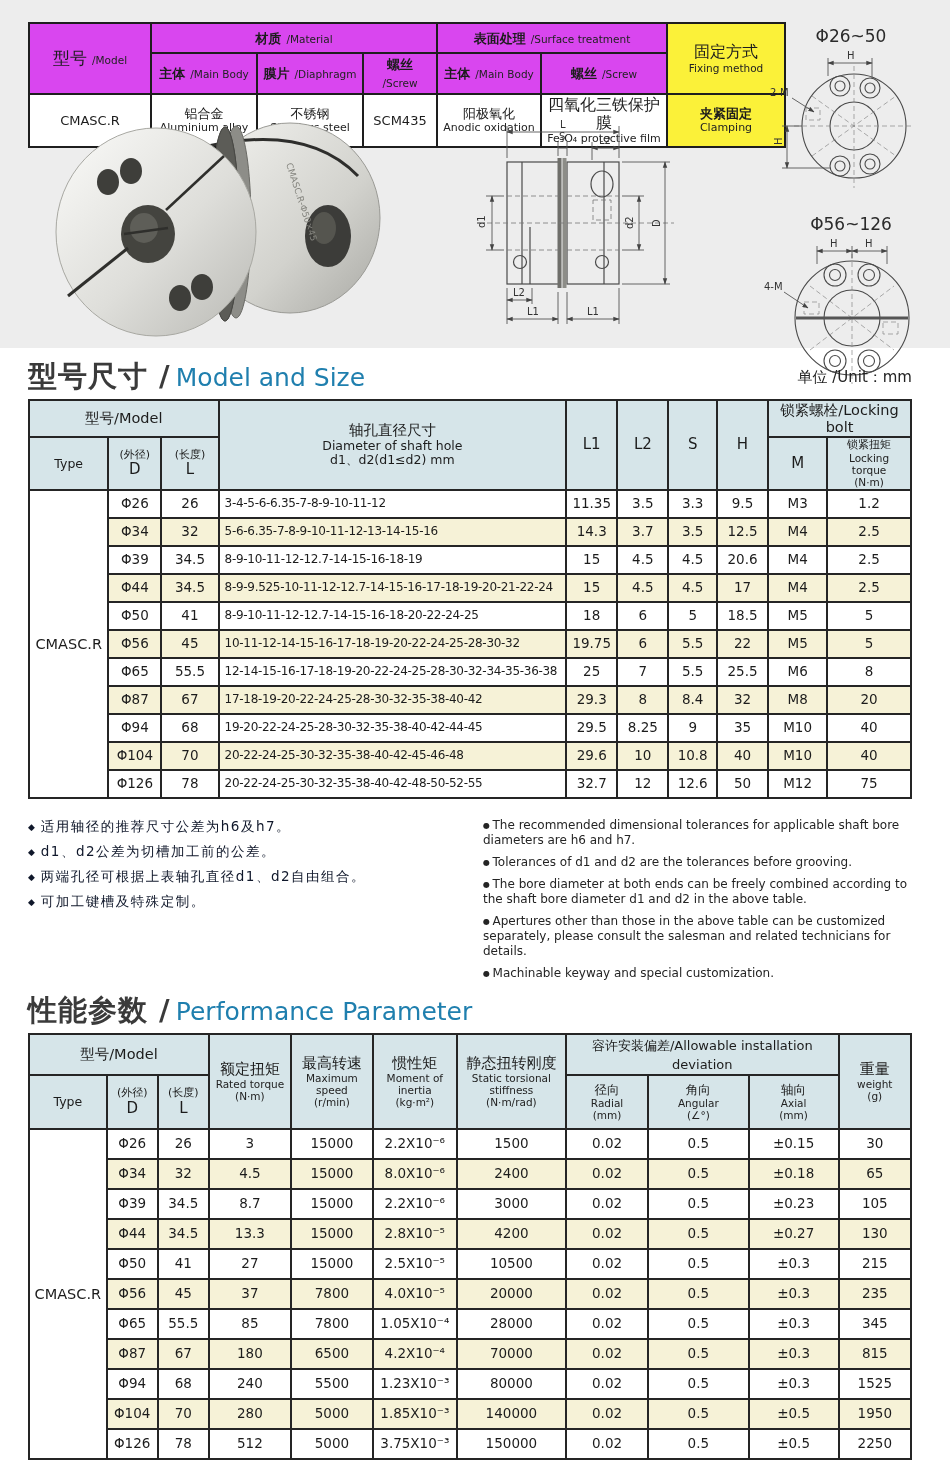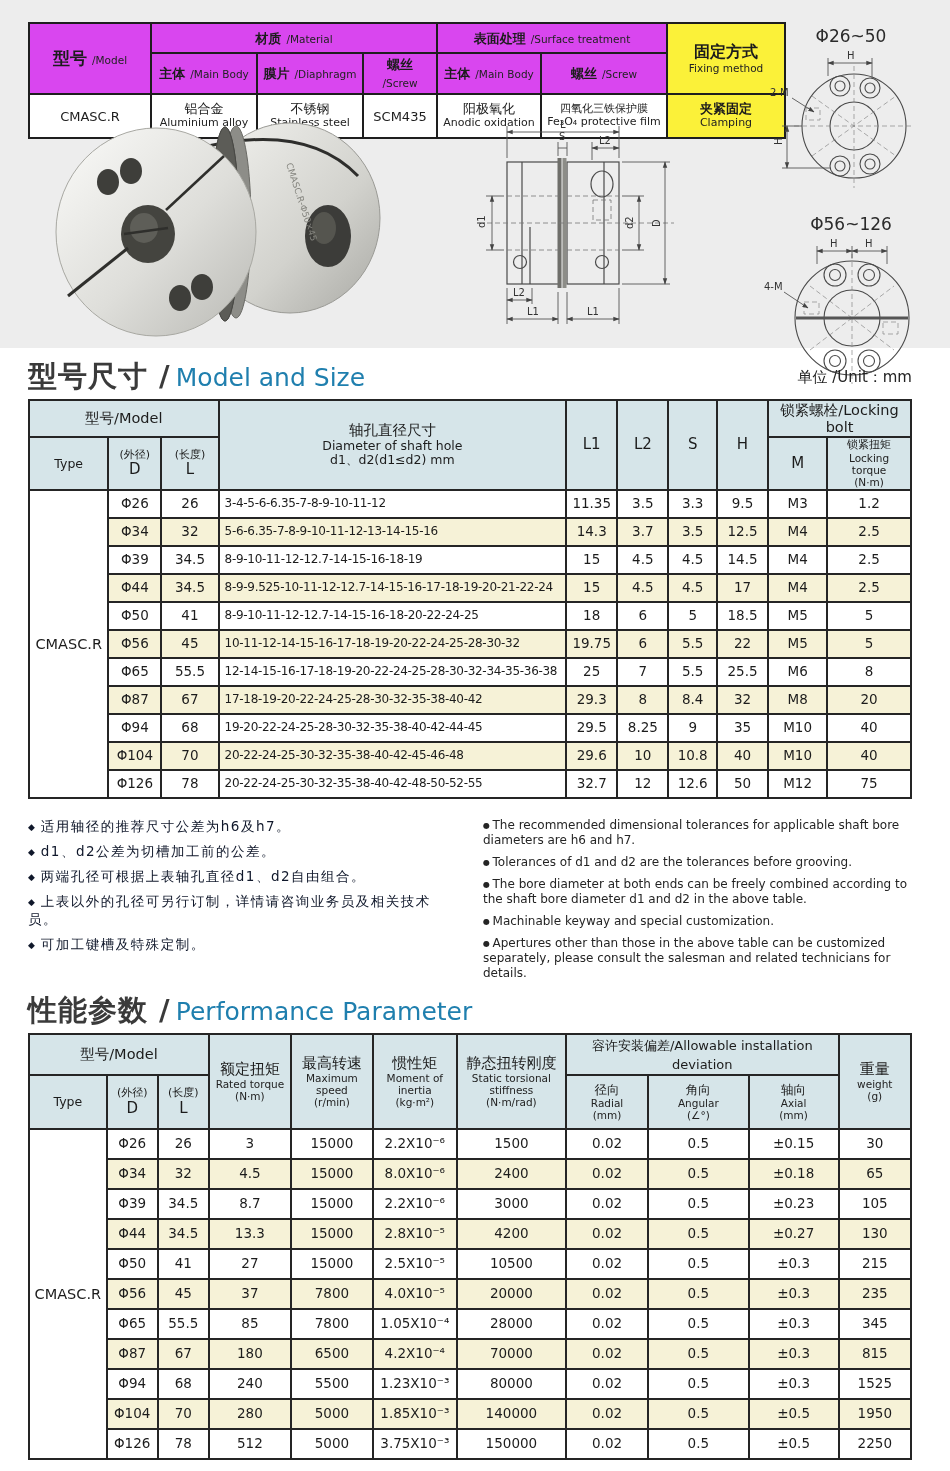--- a/index.html
+++ b/index.html
@@ -6,21 +6,21 @@
   html,body { margin:0; padding:0; background:#fff; }
   body { font-family:"DejaVu Sans","Liberation Sans",sans-serif; color:#1c1c1c; }
   .page { position:relative; width:950px; min-height:1471px; background:#fff; overflow:hidden; }
 
   
   .top-area { position:absolute; top:0; left:0; width:950px; height:348px; background:#ededed; }
 
   .spec-table { position:absolute; top:22px; left:28px; border-collapse:collapse; background:#fff; }
   .spec-table td { border:2px solid #1e1e1e; text-align:center; vertical-align:middle; padding:1px 5px; line-height:1.15; }
   .spec-table .hd { background:#d946ef; }
-  .spec-table .zh-big { font-size:17px; font-weight:bold;text-align:center; }
+  .spec-table .zh-big { font-size:17px; font-weight:normal;text-align:center; }
   .spec-table .zh { font-size:13px; font-weight:bold; }
   .spec-table .en { font-size:10.5px; color:#222; font-weight:normal; }
   .spec-table .cell-zh { font-size:13px; }
   .spec-table .cell-en { font-size:11px; color:#222; }
   .spec-table .fix { background:#fbf139; }
   .spec-table .fix .zh-big { font-size:16px; }
 
   .photo-wrap { position:absolute; top:116px; left:28px; width:402px; height:230px; }
   .sideview-wrap { position:absolute; top:112px; left:452px; width:258px; height:234px; }
   .circ-col { position:absolute; top:22px; left:762px; width:178px; }
@@ -121,21 +121,21 @@
         <td>
           <div class="cell-zh">不锈钢</div>
           <div class="cell-en">Stainless steel</div>
         </td>
         <td><span class="cell-zh">SCM435</span></td>
         <td>
           <div class="cell-zh">阳极氧化</div>
           <div class="cell-en">Anodic oxidation</div>
         </td>
         <td>
-          <div class="cell-zh" style="font-size:11px">四氧化三铁保护膜</div>
+          <div class="cell-zh" style="font-size:16px">四氧化三铁保护膜</div>
           <div class="cell-en">Fe₃O₄ protective film</div>
         </td>
         <td class="fix">
           <div class="cell-zh" style="font-weight:bold">夹紧固定</div>
           <div class="cell-en">Clamping</div>
         </td>
       </tr>
     </tbody>
       </table>
 
@@ -404,21 +404,21 @@
             <td>M4</td>
             <td>2.5</td>
           </tr>
           <tr>
             <td>Φ39</td>
             <td>34.5</td>
             <td class="bore">8-9-10-11-12-12.7-14-15-16-18-19</td>
             <td>15</td>
             <td>4.5</td>
             <td>4.5</td>
-            <td>14.5</td>
+            <td>20.6</td>
             <td>M4</td>
             <td>2.5</td>
           </tr>
           <tr class="hl">
             <td>Φ44</td>
             <td>34.5</td>
             <td class="bore">8-9-9.525-10-11-12-12.7-14-15-16-17-18-19-20-21-22-24</td>
             <td>15</td>
             <td>4.5</td>
             <td>4.5</td>
@@ -504,29 +504,28 @@
             <td>75</td>
           </tr>
         </tbody>
     </table>
 
     <div class="notes">
       <ul class="notes-zh" id="size-notes-zh">
           <li>适用轴径的推荐尺寸公差为h6及h7。</li>
           <li>d1、d2公差为切槽加工前的公差。</li>
           <li>两端孔径可根据上表轴孔直径d1、d2自由组合。</li>
-          <li>上表以外的孔径可另行订制，详情请咨询业务员及相关技术员。</li>
           <li>可加工键槽及特殊定制。</li>
         </ul>
       <ul class="notes-en" id="size-notes-en">
           <li>The recommended dimensional tolerances for applicable shaft bore diameters are h6 and h7.</li>
           <li>Tolerances of d1 and d2 are the tolerances before grooving.</li>
           <li>The bore diameter at both ends can be freely combined according to the shaft bore diameter d1 and d2 in the above table.</li>
+          <li>Apertures other than those in the above table can be customized separately, please consult the salesman and related technicians for details.</li>
           <li>Machinable keyway and special customization.</li>
-          <li>Apertures other than those in the above table can be customized separately, please consult the salesman and related technicians for details.</li>
         </ul>
     </div>
 
     <div class="section-head">
       <div class="sec-title">
         <span class="t-zh">性能参数 /</span>
         <span class="t-en">Performance Parameter</span>
       </div>
     </div>
 

